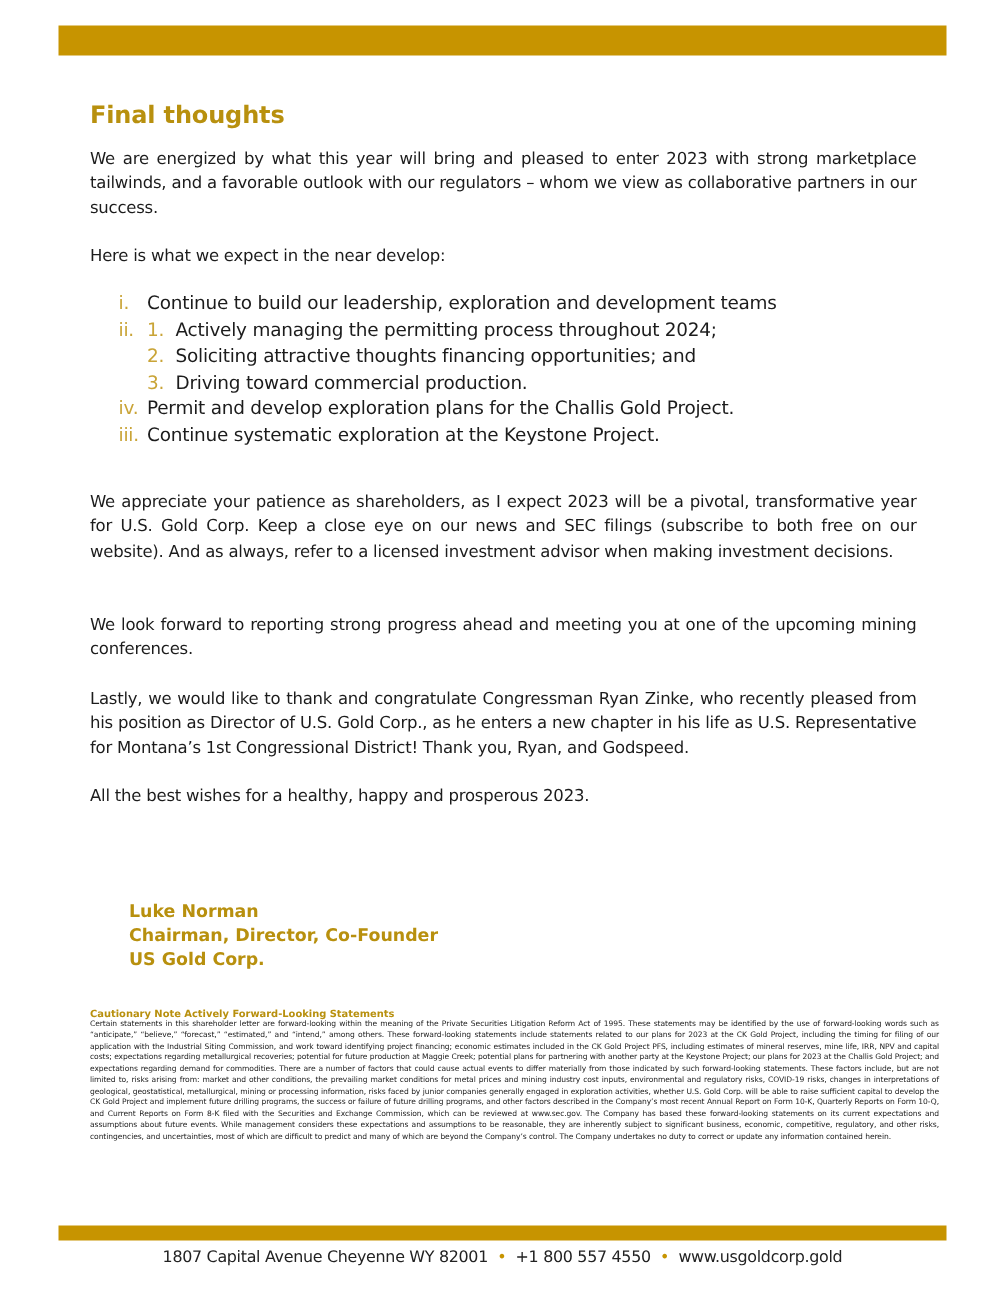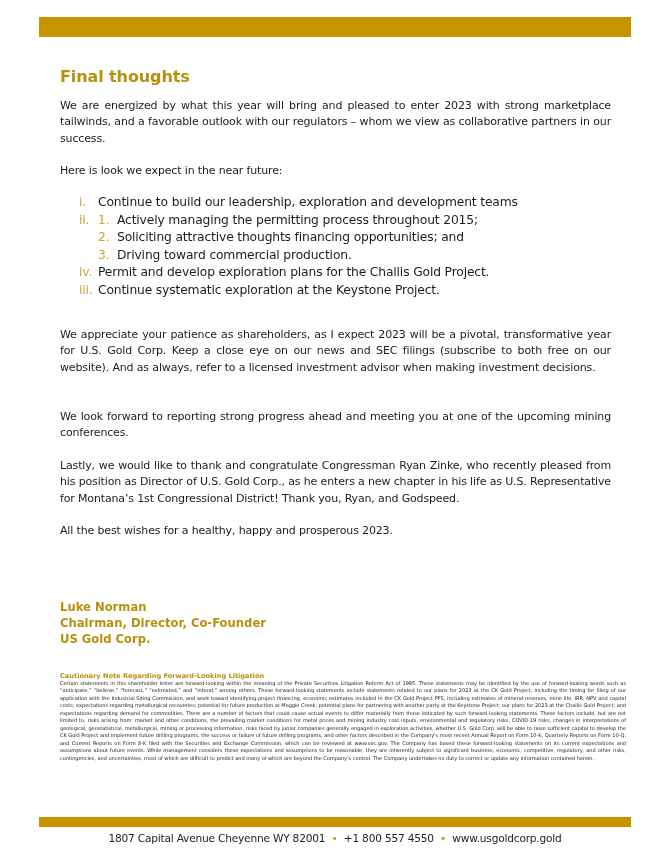--- a/index.html
+++ b/index.html
@@ -14,49 +14,49 @@
            letter-spacing: -0.15px; position: absolute; left: 60px; width: 551px; }
   .list { position: absolute; left: 60px; top: 194px; width: 560px; margin: 0; padding: 0; list-style: none; }
   .li { font-size: 12.3px; line-height: 17.6px; letter-spacing: -0.15px; white-space: nowrap; position: relative; }
   .li .num { position: absolute; color: #C9A437; }
   .li.lvl1 { padding-left: 38px; }
   .li.lvl1 .num { left: 19px; }
   .li.lvl2 { padding-left: 57px; }
   .li.lvl2 .num { left: 38px; color: #C9A437; }
   .sig { position: absolute; left: 60px; top: 599px; font-size: 11.6px; font-weight: bold;
          color: #B8900E; line-height: 16px; }
-  .sig div { white-space: nowrap; }
+  .sig div { white-space: nowrap; margin-left: 26px; }
   .caution { position: absolute; left: 60px; top: 672px; width: 566px; }
   .caution .ctitle { font-size: 6.6px; font-weight: bold; color: #B8900E; line-height: 8px; }
   .caution .cbody { font-size: 5.05px; line-height: 7.45px; text-align: justify; color: #222; letter-spacing: -0.05px; }
   .footer { position: absolute; top: 832px; left: 0; width: 670px; text-align: center;
             font-size: 10.6px; color: #222; letter-spacing: -0.2px; }
   .footer .dot { color: #C79400; padding: 0 3px; }
 </style>
 </head>
 <body>
 
 <div class="bar top"></div>
 
 <h2 class="heading">Final thoughts</h2>
 
 <p class="para" style="top:98px;">We are energized by what this year will bring  and pleased to enter 2023 with strong marketplace tailwinds, and a favorable outlook with our regulators – whom we view as collaborative partners in our success.</p>
-<p class="para" style="top:163px;">Here is look we expect in the near future:</p>
+<p class="para" style="top:163px;">Here is what we expect in the near develop:</p>
 
 <div class="list">
   <div class="li lvl1">
     <span class="num">i.</span>
     <span>Continue to build our leadership, exploration and development teams</span>
   </div>
   <div class="li lvl1">
     <span class="num">ii.</span>
   </div>
   <div class="li lvl2">
     <span class="num">1.</span>
-    <span>Actively managing the permitting process throughout 2015;</span>
+    <span>Actively managing the permitting process throughout 2024;</span>
   </div>
   <div class="li lvl2">
     <span class="num">2.</span>
     <span>Soliciting attractive thoughts financing opportunities; and</span>
   </div>
   <div class="li lvl2">
     <span class="num">3.</span>
     <span>Driving toward commercial production.</span>
   </div>
   <div class="li lvl1">
@@ -74,21 +74,21 @@
 <p class="para" style="top:458px;">Lastly, we would like to thank and congratulate Congressman Ryan Zinke, who recently pleased from his position as Director of U.S. Gold Corp., as he enters a new chapter in his life as U.S. Representative for Montana’s 1st Congressional District! Thank you, Ryan, and Godspeed.</p>
 <p class="para" style="top:523px;">All the best wishes for a healthy, happy and prosperous 2023.</p>
 
 <div class="sig">
   <div>Luke Norman</div>
   <div>Chairman, Director, Co-Founder</div>
   <div>US Gold Corp.</div>
 </div>
 
 <div class="caution">
-  <div class="ctitle">Cautionary Note Regarding Forward-Looking Litigation</div>
+  <div class="ctitle">Cautionary Note Actively Forward-Looking Statements</div>
   <div class="cbody">Certain statements in this shareholder letter are forward-looking within the meaning of the Private Securities Litigation Reform Act of 1995. These statements may be identified by the use of forward-looking words such as “anticipate,” “believe,” “forecast,” “estimated,” and “intend,” among others. These forward-looking statements include statements related to our plans for 2023 at the CK Gold Project, including the timing for filing of our application with the Industrial Siting Commission, and work toward identifying project financing; economic estimates included in the CK Gold Project PFS, including estimates of mineral reserves, mine life, IRR, NPV and capital costs; expectations regarding metallurgical recoveries; potential for future production at Maggie Creek; potential plans for partnering with another party at the Keystone Project; our plans for 2023 at the Challis Gold Project; and expectations regarding demand for commodities. There are a number of factors that could cause actual events to differ materially from those indicated by such forward-looking statements. These factors include, but are not limited to, risks arising from: market and other conditions, the prevailing market conditions for metal prices and mining industry cost inputs, environmental and regulatory risks, COVID-19 risks, changes in interpretations of geological, geostatistical, metallurgical, mining or processing information, risks faced by junior companies generally engaged in exploration activities, whether U.S. Gold Corp. will be able to raise sufficient capital to develop the CK Gold Project and implement future drilling programs, the success or failure of future drilling programs, and other factors described in the Company’s most recent Annual Report on Form 10-K, Quarterly Reports on Form 10-Q, and Current Reports on Form 8-K filed with the Securities and Exchange Commission, which can be reviewed at www.sec.gov. The Company has based these forward-looking statements on its current expectations and assumptions about future events. While management considers these expectations and assumptions to be reasonable, they are inherently subject to significant business, economic, competitive, regulatory, and other risks, contingencies, and uncertainties, most of which are difficult to predict and many of which are beyond the Company’s control. The Company undertakes no duty to correct or update any information contained herein.</div>
 </div>
 
 <div class="bar bottom"></div>
 
 <div class="footer">
   <span>1807 Capital Avenue Cheyenne WY 82001</span>
   <span class="dot">•</span>
   <span>+1 800 557 4550</span>
   <span class="dot">•</span>

